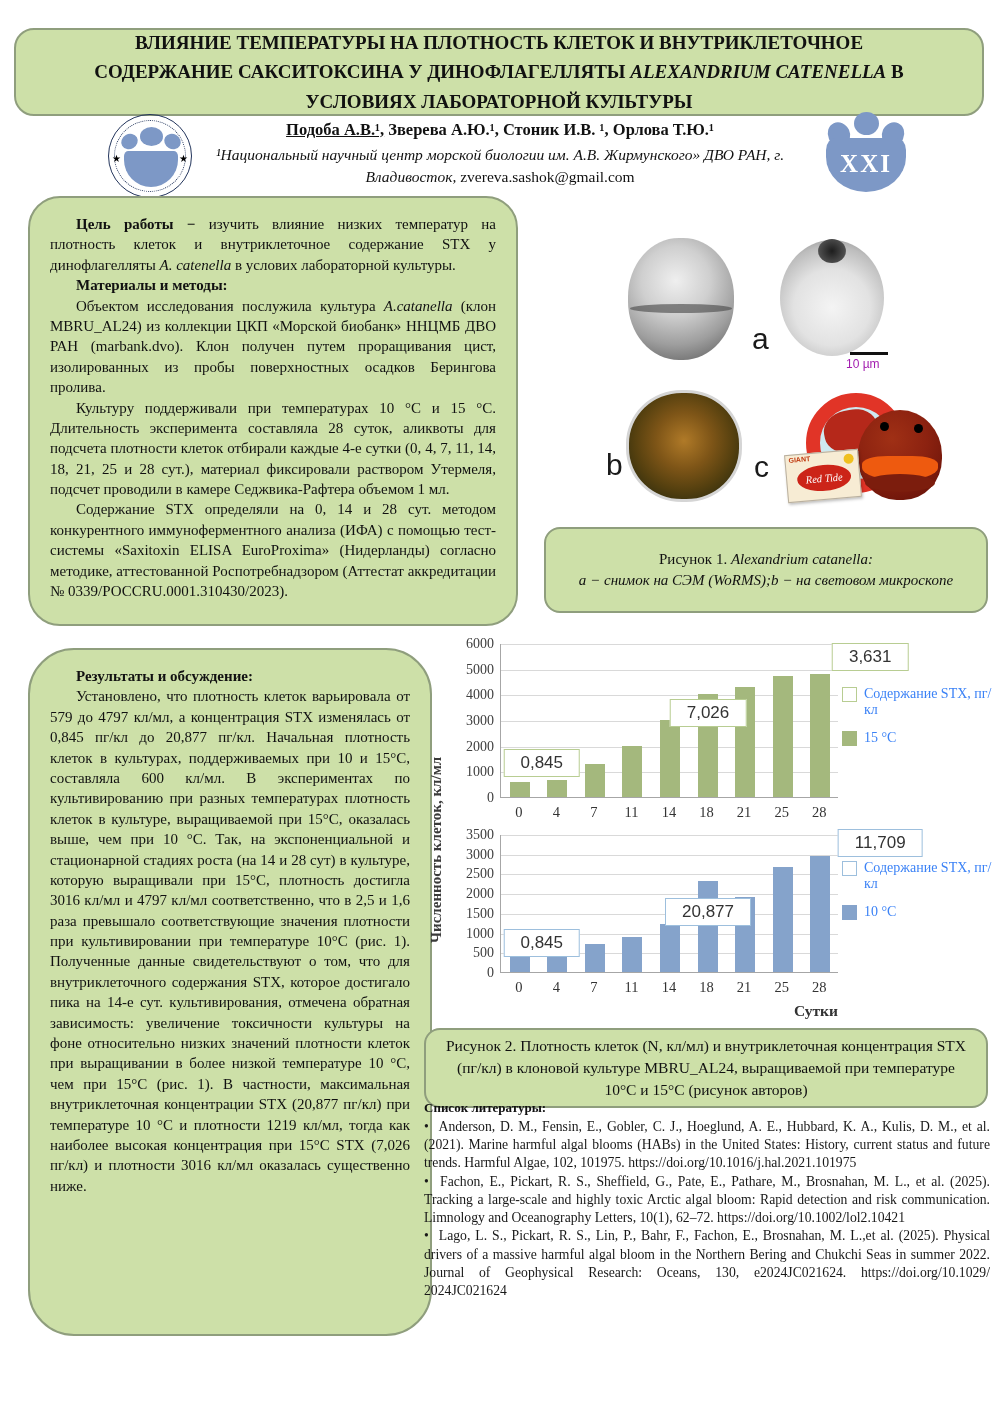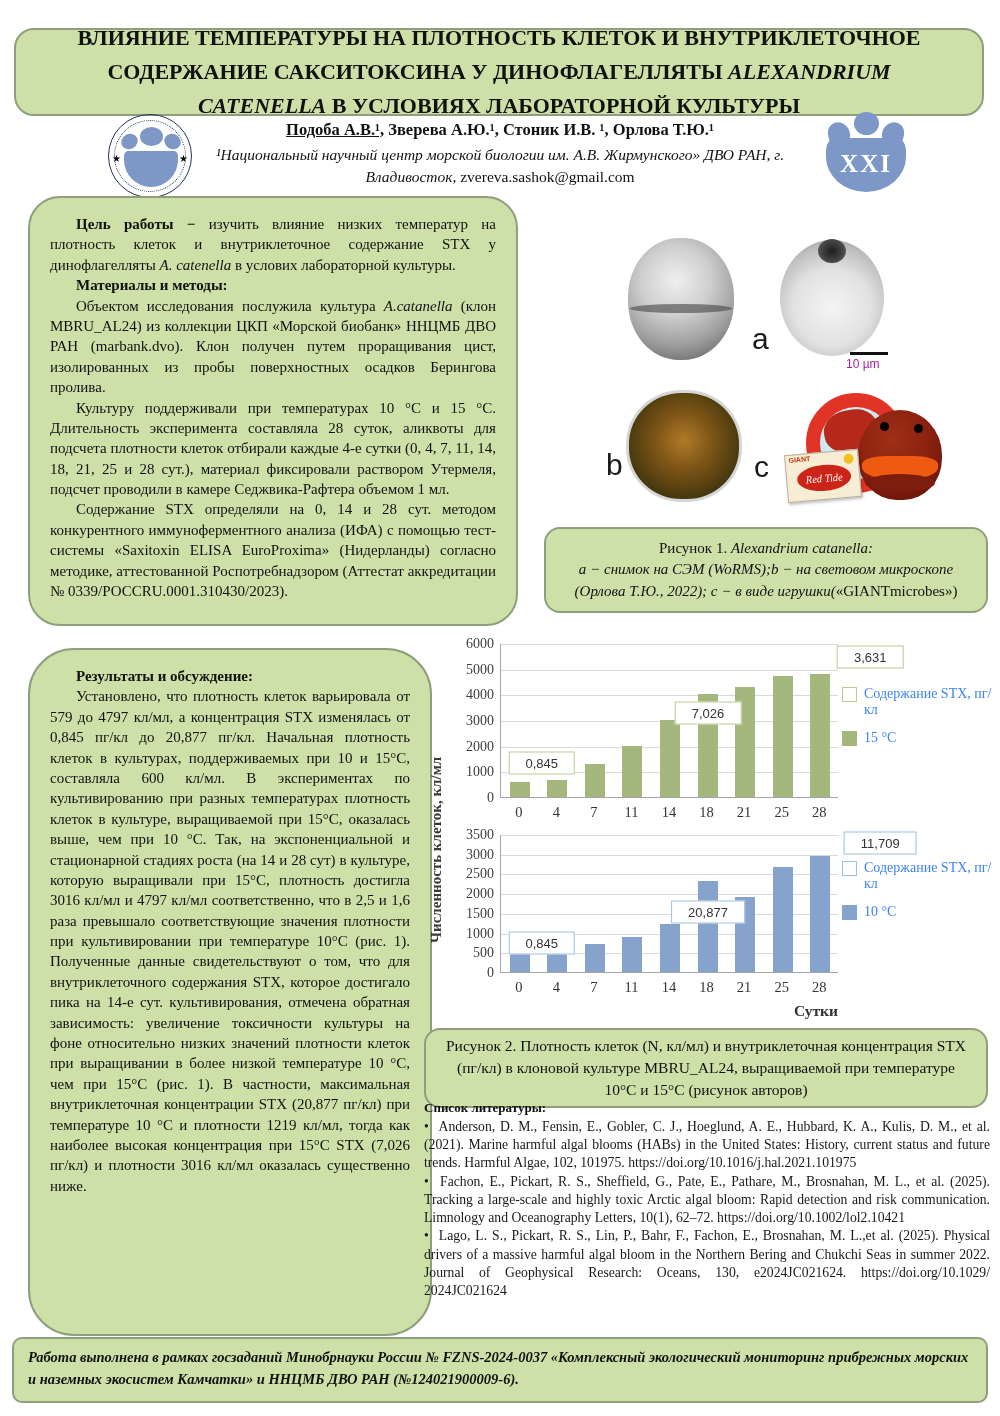--- a/index.html
+++ b/index.html
@@ -8,21 +8,21 @@
     position: relative; width: 1000px; height: 1416px; margin: 0 auto;
     background: #fff; font-family: "Liberation Serif", serif; color:#111;
     overflow: hidden;
   }
   .gbox {
     position: absolute; background: #cde0a8; border: 2px solid #8f9e7d;
   }
   .title-box {
     left: 14px; top: 28px; width: 970px; height: 88px; border-radius: 20px;
     display: flex; align-items: center; justify-content: center; text-align: center;
-    font-weight: bold; font-size: 22px; line-height: 1.55; padding: 0 56px;
+    font-weight: bold; font-size: 19px; line-height: 1.55; padding: 0 56px;
   }
   .authors-block { position:absolute; left:200px; top:120px; width:600px; text-align:center; }
   .authors-line { font-weight: bold; font-size: 16.5px; margin-bottom: 4px; }
   .authors-line .u { text-decoration: underline; }
   .affil { font-size: 15.5px; font-style: italic; line-height: 1.45; }
   .affil .email { font-style: normal; }
 
   
   .logo-left { position:absolute; left:108px; top:114px; width:84px; height:84px;
     border-radius:50%; border:1.5px solid #23355c; }
@@ -94,21 +94,21 @@
     font-weight:bold; font-size:15px; color:#3a3a3a; }
   .chart { position:absolute; }
   .plot { position:absolute; border-left:1.5px solid #a6a6a6; border-bottom:1.5px solid #a6a6a6; }
   .gridline { position:absolute; left:0; width:100%; height:1px; background:#d9d9d9; }
   .bar { position:absolute; bottom:0; }
   .ytick { position:absolute; right:8px; font-size:14px; color:#404040; line-height:16px; }
   .yticks { position:absolute; }
   .xticks { position:absolute; }
   .xtick { position:absolute; text-align:center; font-size:14.5px; color:#333; }
   .anno { position:absolute; transform:translate(-50%,-50%); background:#fff; border:1.5px solid #b8cd92;
-    font-family:"Liberation Sans", sans-serif; font-size:13px; color:#333; padding:3px 16px; white-space:nowrap; z-index:3; }
+    font-family:"Liberation Sans", sans-serif; font-size:17px; color:#333; padding:3px 16px; white-space:nowrap; z-index:3; }
   .legend { position:absolute; width:150px; }
   .legend-row { display:flex; align-items:flex-start; gap:7px; margin-bottom:12px;
     font-size:14px; color:#3b82f6; line-height:1.15; }
   .legend-swatch { flex:0 0 auto; width:15px; height:15px; border:1.5px solid; margin-top:1px; }
   .chart-xlabel { position:absolute; text-align:right; font-weight:bold; font-size:15.5px; color:#333; }
 
   
   .refs { position:absolute; left:424px; top:1100px; width:566px; }
   .refs-heading { font-weight:bold; font-size:13px; margin-bottom:2px; }
   .ref-item { font-size:13.7px; line-height:1.33; text-align:justify; color:#181818; }
@@ -186,21 +186,20 @@
   <div class="toy-card">
     <span class="brand">GIANT</span>
     <div class="dot"></div>
     <div class="oval">Red Tide</div>
   </div>
   <div class="img-label" style="left:754px; top:450px;">c</div>
 
   <div class="gbox fig1-box fig-caption">
     <div><span>Рисунок 1. </span><i>Alexandrium catanella:</i></div>
     <div><i>a − снимок на СЭМ (WoRMS);b − на световом микроскопе</i></div>
-    <div><i>(Орлова Т.Ю., 2022); c − в виде игрушки(</i><span>«GIANTmicrobes»)</span></div>
   </div>
 
   <div class="ylabel-shared">Численность клеток, кл/мл</div>
 
   <div class="chart" style="left:432px; top:634px; width:560px; height:192px;">
     <div class="yticks" style="left:0; top:10px; width:62px; height:154px;">
         <div class="ytick" style="top: 146px; left: 0px; width: 100%; text-align: right;">0</div>
         <div class="ytick" style="top: 120.333px; left: 0px; width: 100%; text-align: right;">1000</div>
         <div class="ytick" style="top: 94.6667px; left: 0px; width: 100%; text-align: right;">2000</div>
         <div class="ytick" style="top: 69px; left: 0px; width: 100%; text-align: right;">3000</div>
@@ -311,17 +310,14 @@
     <div>Рисунок 2. Плотность клеток (N, кл/мл)  и внутриклеточная концентрация STX (пг/кл) в клоновой культуре MBRU_AL24, выращиваемой при температуре 10°С и 15°С (рисунок авторов)</div>
   </div>
 
   <div class="refs">
     <div class="refs-heading">Список литературы:</div>
     <div class="ref-item"><span>•</span>&nbsp;&nbsp;<span>Anderson, D. M., Fensin, E., Gobler, C. J., Hoeglund, A. E., Hubbard, K. A., Kulis, D. M., et al. (2021). Marine harmful algal blooms (HABs) in the United States: History, current status and future trends. Harmful Algae, 102, 101975. https://doi.org/10.1016/j.hal.2021.101975</span></div>
     <div class="ref-item"><span>•</span>&nbsp;&nbsp;<span>Fachon, E., Pickart, R. S., Sheffield, G., Pate, E., Pathare, M., Brosnahan, M. L., et al. (2025). Tracking a large-scale and highly toxic Arctic algal bloom: Rapid detection and risk communication. Limnology and Oceanography Letters, 10(1), 62–72. https://doi.org/10.1002/lol2.10421</span></div>
     <div class="ref-item"><span>•</span>&nbsp;&nbsp;<span>Lago, L. S., Pickart, R. S., Lin, P., Bahr, F., Fachon, E., Brosnahan, M. L.,et al. (2025). Physical drivers of a massive harmful algal bloom in the Northern Bering and Chukchi Seas in summer 2022. Journal of Geophysical Research: Oceans, 130, e2024JC021624. https://doi.org/10.1029/ 2024JC021624</span></div>
   </div>
 
-  <div class="gbox footer-box">
-    <div>Работа выполнена в рамках госзаданий Минобрнауки России № FZNS-2024-0037 «Комплексный экологический мониторинг прибрежных морских и наземных экосистем Камчатки» и ННЦМБ ДВО РАН (№124021900009-6).</div>
-  </div>
 
 </div>
 
 </body></html>

